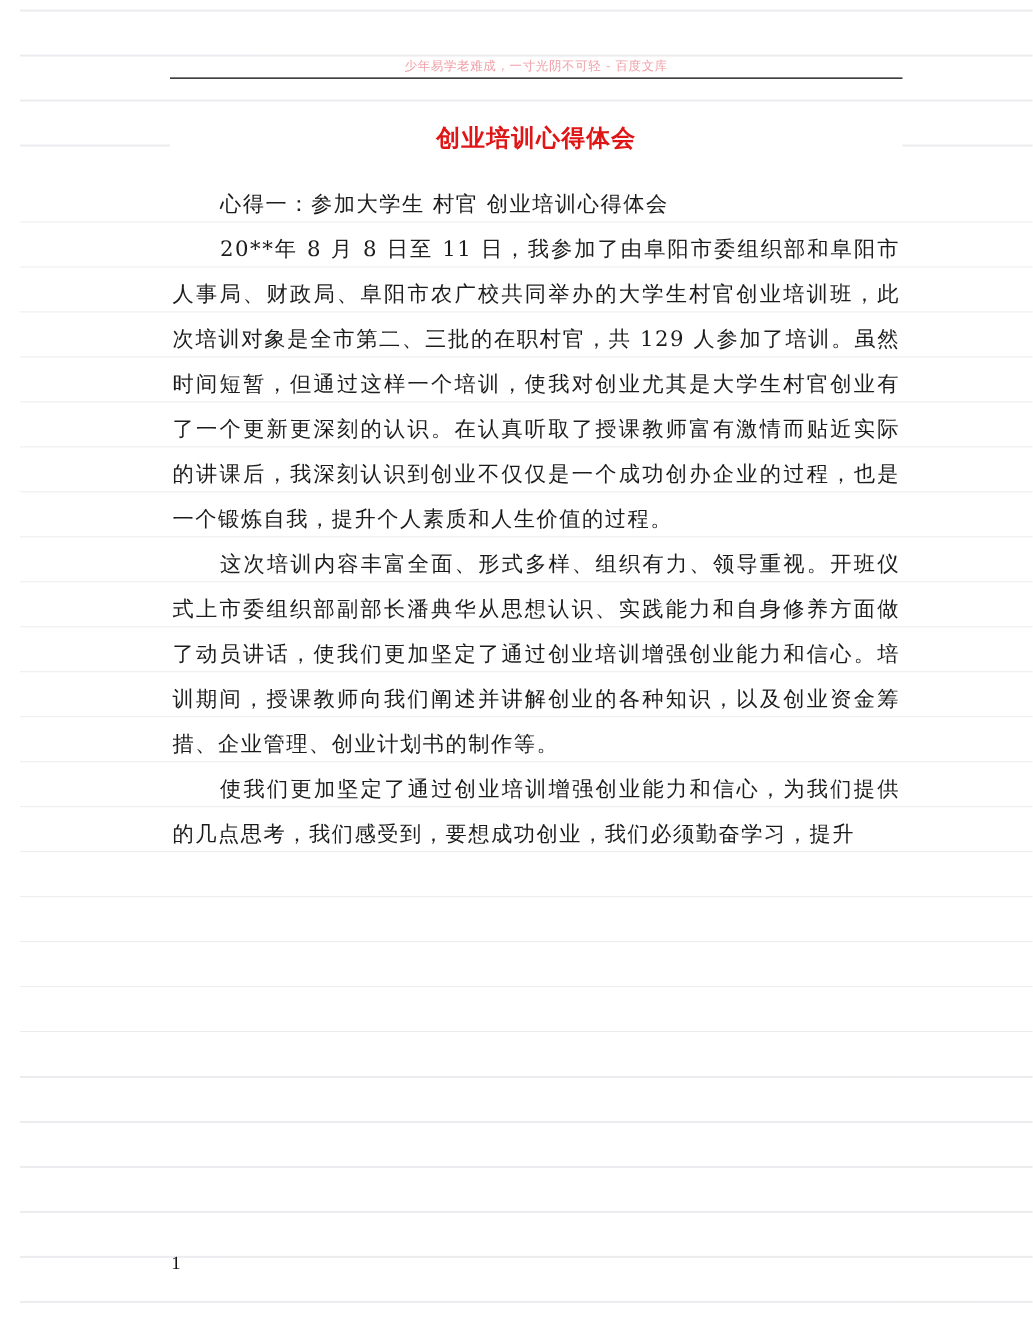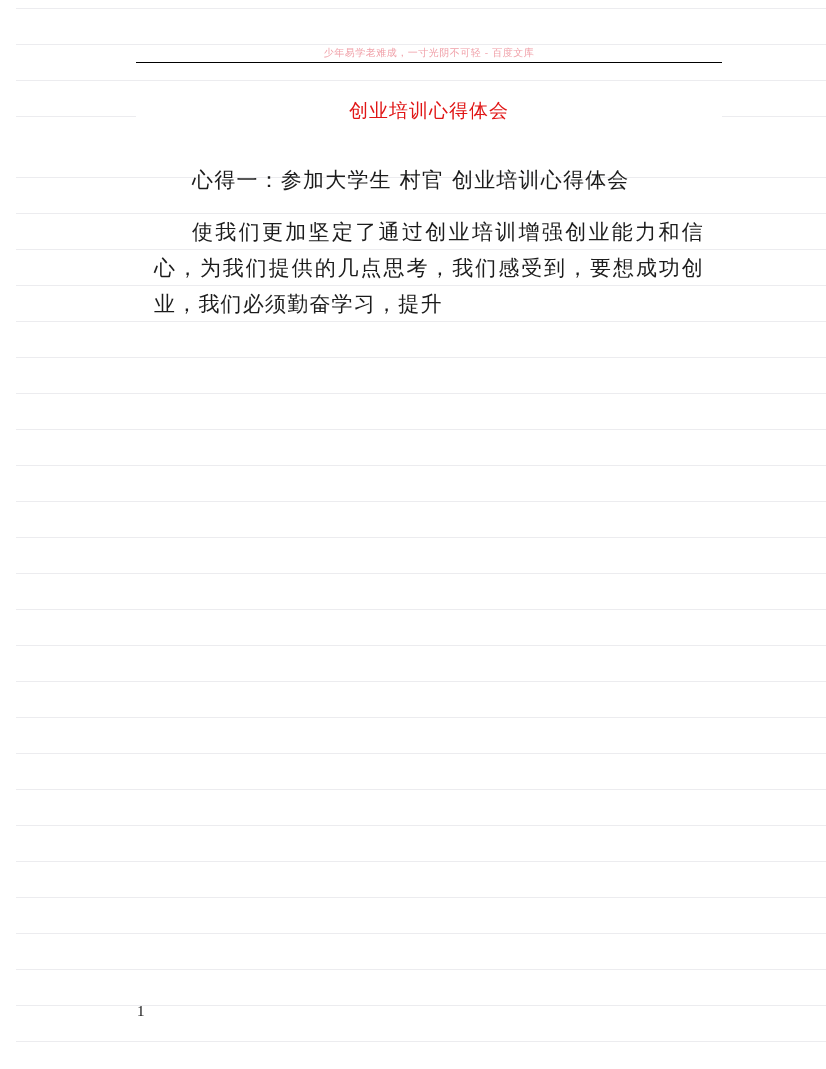--- a/index.html
+++ b/index.html
@@ -44,35 +44,35 @@
       height: 1px;
       background: #000000;
     }
     .title {
       position: absolute;
       left: 120px;
       top: 98px;
       width: 586px;
       text-align: center;
       font-size: 19px;
-      font-weight: normal;
+      font-weight: bold;
       color: #e01515;
       letter-spacing: 1px;
       font-family: "DejaVu Sans", "Liberation Sans", sans-serif;
       background: #fff;
     }
     .body-text {
       position: absolute;
       left: 122px;
       top: 146px;
       width: 582px;
     }
     .para {
-      margin: 16px;
-      font-size: 21px;
+      margin: 0;
+      font-size: 17px;
       line-height: 36px;
       text-indent: 38px;
       letter-spacing: 1.2px;
       text-align: justify;
       color: #1c1c1c;
     }
     .para.subheading {
       text-indent: 38px;
     }
     .page-number {
@@ -89,18 +89,20 @@
 
 <div class="page">
 
   <div class="running-header">少年易学老难成，一寸光阴不可轻 - 百度文库</div>
   <div class="header-rule"></div>
 
   <div class="title">创业培训心得体会</div>
 
   <div class="body-text">
     <p class="para subheading">心得一：参加大学生 村官 创业培训心得体会</p>
+    <p class="para">20**年 8 月 8 日至 11 日，我参加了由阜阳市委组织部和阜阳市人事局、财政局、阜阳市农广校共同举办的大学生村官创业培训班，此次培训对象是全市第二、三批的在职村官，共 129 人参加了培训。虽然时间短暂，但通过这样一个培训，使我对创业尤其是大学生村官创业有了一个更新更深刻的认识。在认真听取了授课教师富有激情而贴近实际的讲课后，我深刻认识到创业不仅仅是一个成功创办企业的过程，也是一个锻炼自我，提升个人素质和人生价值的过程。</p>
+    <p class="para">这次培训内容丰富全面、形式多样、组织有力、领导重视。开班仪式上市委组织部副部长潘典华从思想认识、实践能力和自身修养方面做了动员讲话，使我们更加坚定了通过创业培训增强创业能力和信心。培训期间，授课教师向我们阐述并讲解创业的各种知识，以及创业资金筹措、企业管理、创业计划书的制作等。</p>
     <p class="para">使我们更加坚定了通过创业培训增强创业能力和信心，为我们提供的几点思考，我们感受到，要想成功创业，我们必须勤奋学习，提升</p>
   </div>
 
   <div class="page-number">1</div>
 
 </div>
 
 </body></html>

